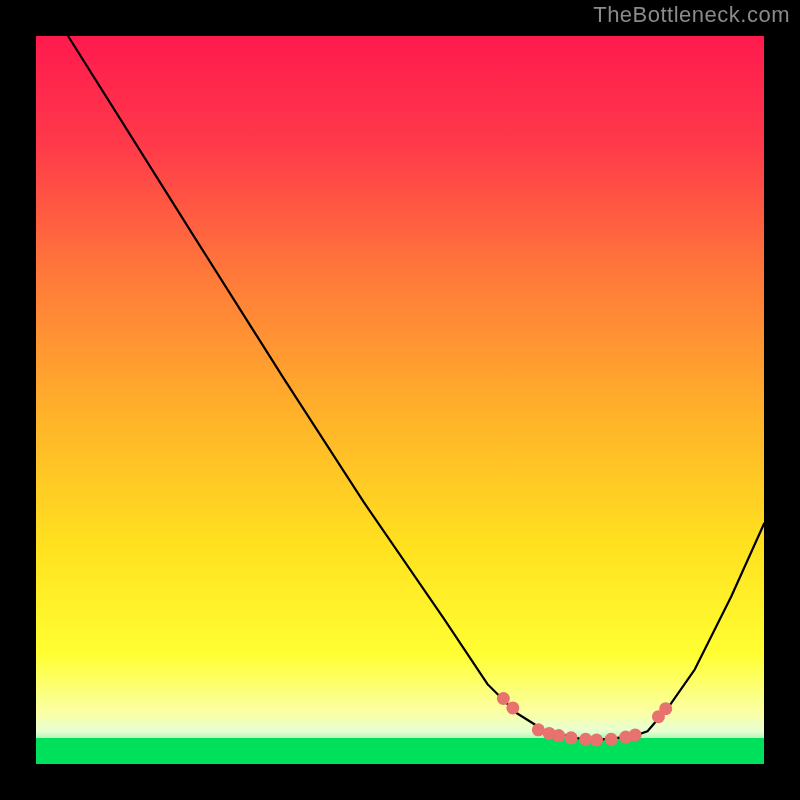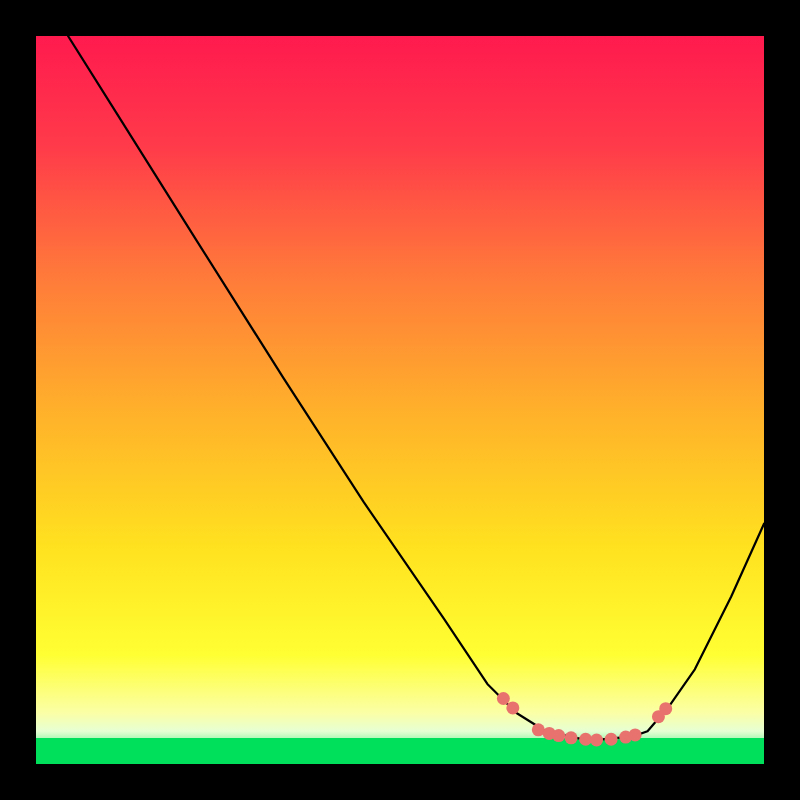--- a/index.html
+++ b/index.html
@@ -53,20 +53,21 @@
     position: absolute;
     inset: 0;
     width: 100%;
     height: 100%;
   }
 </style>
 </head>
 <body>
 
 <div class="stage">
+  <div class="watermark">TheBottleneck.com</div>
 
   <div class="plot">
     <div class="gradient" style="background: linear-gradient(rgb(255, 26, 78) 0%, rgb(255, 58, 74) 15%, rgb(255, 122, 58) 33%, rgb(255, 178, 42) 52%, rgb(255, 225, 31) 70%, rgb(255, 255, 51) 85%, rgb(251, 255, 166) 93%, rgb(230, 255, 211) 95.5%, rgb(0, 224, 90) 100%);"></div>
     <div class="green-strip" style="height: 26px; background: rgb(0, 224, 90);"></div>
     <svg class="curve" viewBox="0 0 728 728" preserveAspectRatio="none">
       <path d="M32.03 0.00 L80.08 76.44 L160.16 203.84 L247.52 342.16 L327.60 465.92 L407.68 582.40 L451.36 647.92 L480.48 677.04 L509.60 695.24 L553.28 704.70 L596.96 700.34 L611.52 695.24 L633.36 669.76 L658.84 633.36 L695.24 560.56 L728.00 487.76" fill="none" stroke="#000000" stroke-width="2.2" stroke-linejoin="round" stroke-linecap="round"></path>
     </svg>
     <svg class="markers" viewBox="0 0 728 728" preserveAspectRatio="none">
         <circle cx="467.38" cy="662.48" r="6.5" fill="#e8726e"></circle>
         <circle cx="476.84" cy="671.94" r="6.5" fill="#e8726e"></circle>

